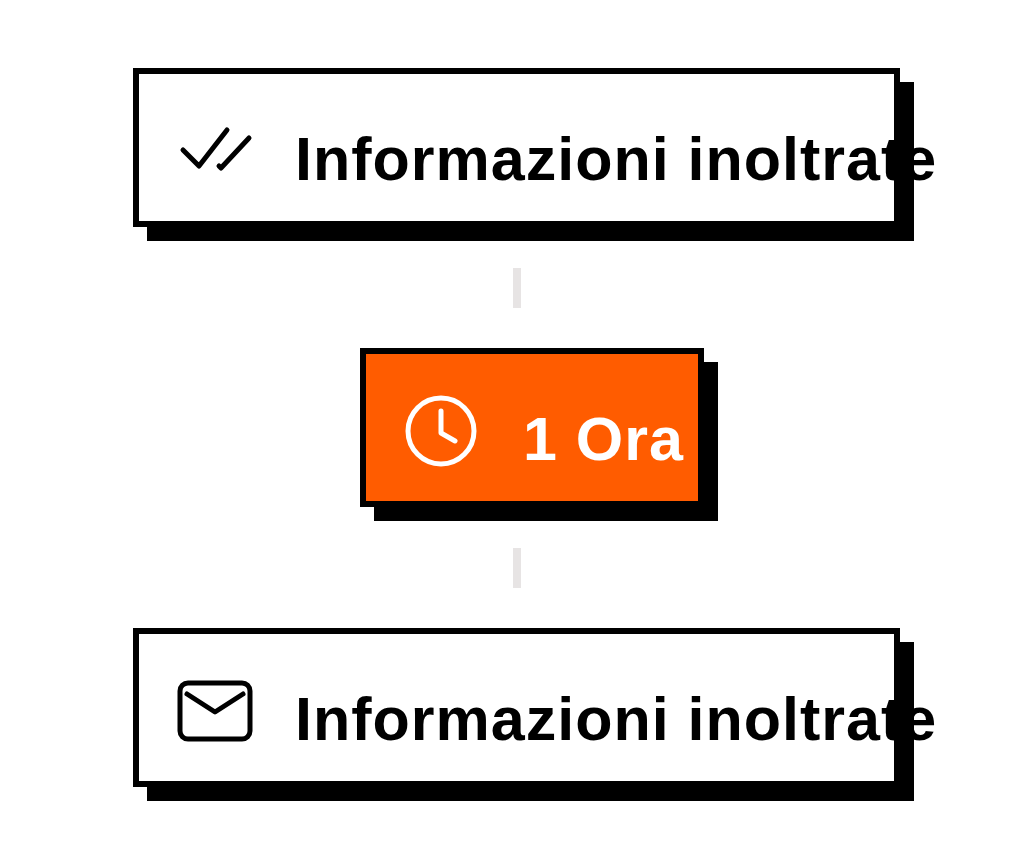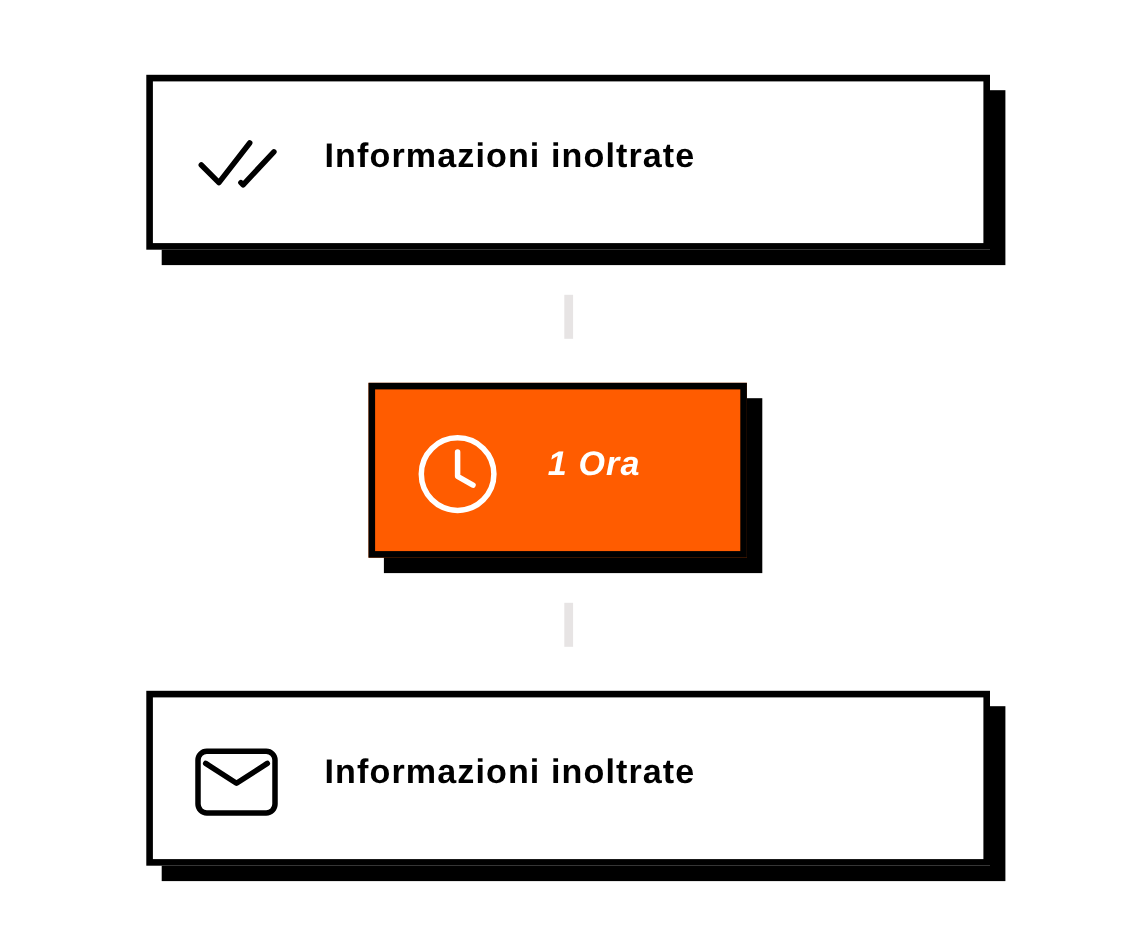--- a/index.html
+++ b/index.html
@@ -2,40 +2,40 @@
 <html><head>
 <meta charset="utf-8">
 <style>
   html, body { margin:0; padding:0; background:#ffffff; }
   body { width:1034px; height:856px; position:relative; overflow:hidden;
          font-family: "Liberation Sans", "DejaVu Sans", sans-serif; }
   .card { position:absolute; box-sizing:border-box; border:6px solid #000;
           box-shadow: 14px 14px 0 0 #000; display:flex; align-items:center; }
   .card.white { background:#fff; color:#000; }
   .card.orange { background:#ff5c00; color:#fff; }
-  .label { font-weight:700; font-size:31px; letter-spacing:1px; white-space:nowrap; }
+  .label { font-weight:700; font-size:61px; letter-spacing:1px; white-space:nowrap; }
   .icon { display:flex; align-items:center; justify-content:center; }
   .connector { position:absolute; width:8px; height:40px; background:#e7e4e4; left:513px; }
 </style>
 </head>
 <body>
 
 <div class="card white" style="left:133px; top:68px; width:767px; height:159px;">
   <span class="icon" style="position:absolute; left:40px; top:52px; width:76px; height:48px;">
     <svg width="76" height="48" viewBox="0 0 76 48">
       <polyline points="4,24 20,40 48,4" fill="none" stroke="#000" stroke-width="5" stroke-linecap="round" stroke-linejoin="round"></polyline>
       <polyline points="40,40 42,42 70,12" fill="none" stroke="#000" stroke-width="5" stroke-linecap="round" stroke-linejoin="round"></polyline>
     </svg>
   </span>
   <span class="label" style="position:absolute; left:156px; top:50px;">Informazioni inoltrate</span>
 </div>
 
 <div class="connector" style="top:268px;"></div>
 
-<div class="card orange" style="left:335px; top:348px; width:344px; height:159px;font-style:italic;">
+<div class="card orange" style="left:360px; top:348px; width:344px; height:159px;">
   <span class="icon" style="position:absolute; left:38px; top:40px; width:74px; height:74px;">
     <svg width="74" height="74" viewBox="0 0 74 74">
       <circle cx="37" cy="37" r="33" fill="none" stroke="#fff" stroke-width="5"></circle>
       <polyline points="37,17 37,39 51,47" fill="none" stroke="#fff" stroke-width="5" stroke-linecap="round" stroke-linejoin="round"></polyline>
     </svg>
   </span>
   <span class="label" style="position:absolute; left:157px; top:50px;">1 Ora</span>
 </div>
 
 <div class="connector" style="top:548px;"></div>

